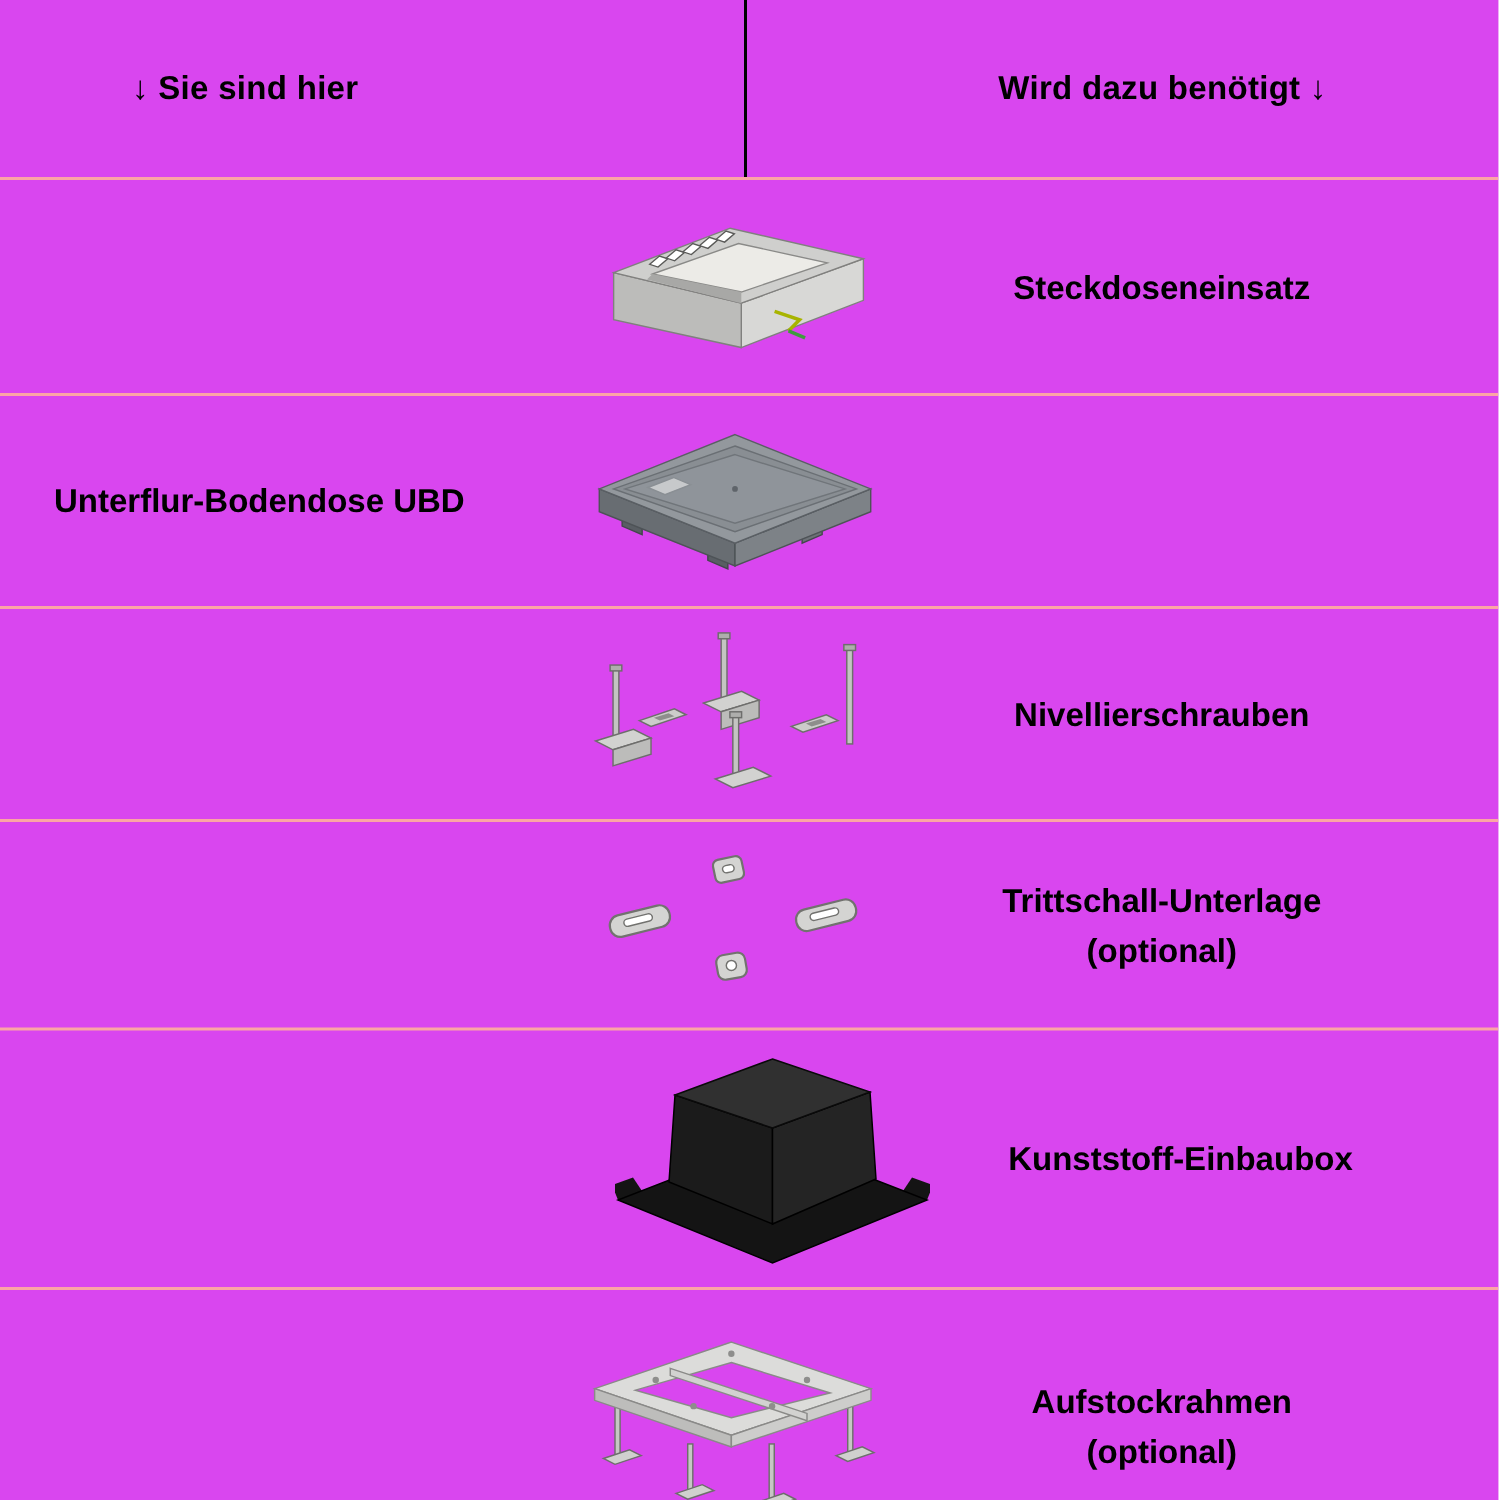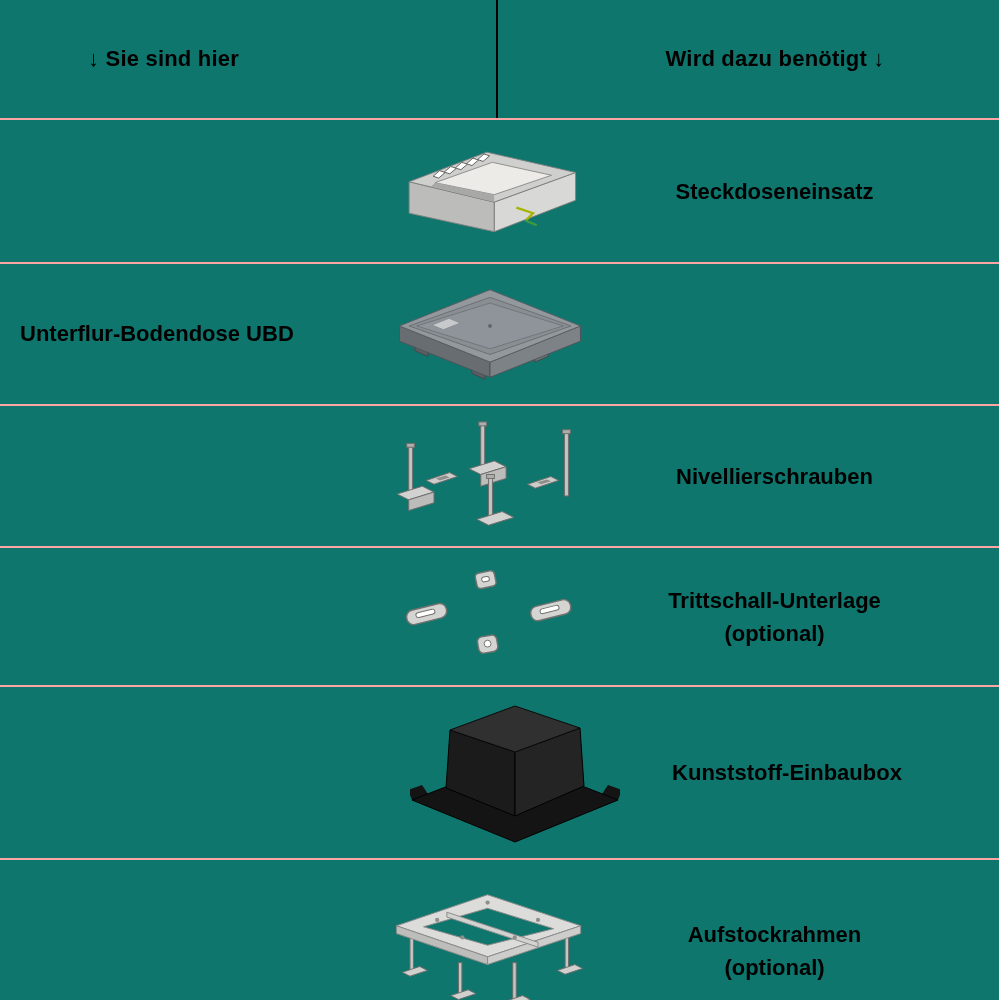--- a/index.html
+++ b/index.html
@@ -2,21 +2,21 @@
 <html><head>
 <meta charset="utf-8">
 <style>
   * { margin: 0; padding: 0; box-sizing: border-box; }
   html, body { background: #ffffff; }
   body { font-family: "Liberation Sans", sans-serif; color: #000; }
   .page {
     position: relative;
     width: 999px;
     height: 1000px;
-    background: #0f766e;
+    background: #d946ef;
     overflow: hidden;
   }
   
   .header { position: relative; height: 118px; }
   .header-left {
     position: absolute; left: 88px; top: 0; height: 100%;
     display: flex; align-items: center;
     font-size: 22px; font-weight: bold; letter-spacing: .2px;
   }
   .header-right {
@@ -35,21 +35,21 @@
     border-top: 2px solid #fca5a5;
   }
   .row-1 { height: 144px; }
   .row-2 { height: 142px; }
   .row-3 { height: 142px; }
   .row-4 { height: 139px; }
   .row-5 { height: 173px; padding-left: 25px; }
   .row-6 { height: 184px; }
   .cell { height: 100%; display: flex; align-items: center; }
   .cell.left {
-    width: 350px; padding-left: 20px;
+    width: 350px; padding-left: 36px;
     font-size: 22px; font-weight: bold;
   }
   .cell.center {
     width: 280px; justify-content: center;
   }
   .cell.right {
     flex: 1; padding-right: 80px; justify-content: center;
     text-align: center; font-size: 22px; font-weight: bold;
     white-space: pre-line; line-height: 1.5;
   }

